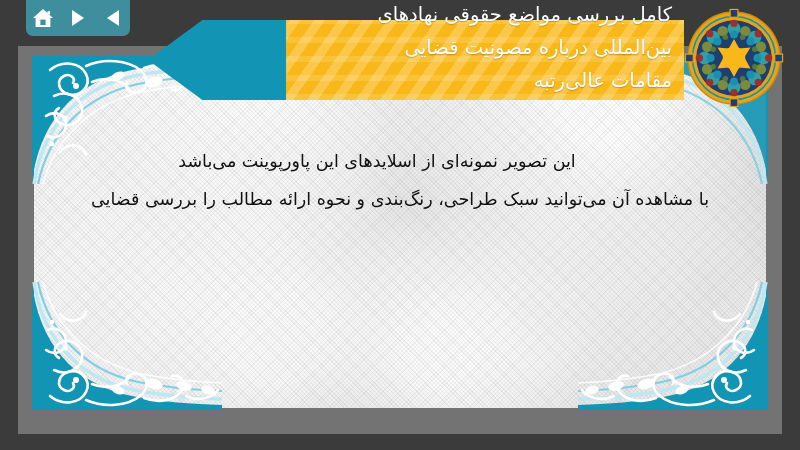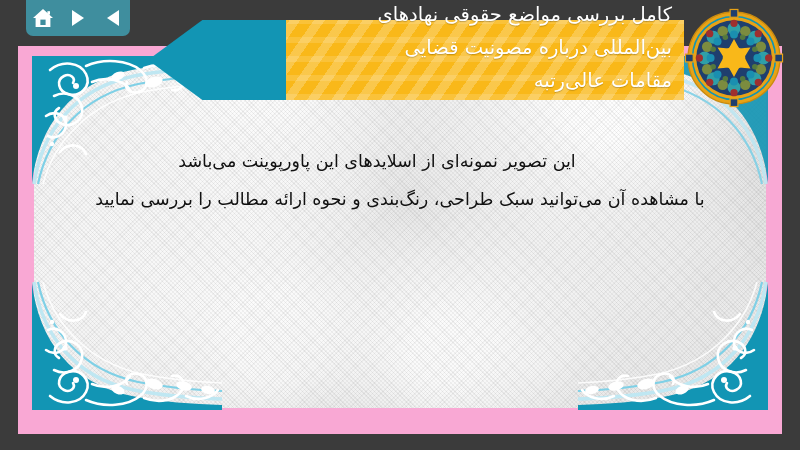--- a/index.html
+++ b/index.html
@@ -21,21 +21,21 @@
     overflow: hidden;
   }
 
   
   #slide-frame {
     position: absolute;
     left: 18px;
     top: 46px;
     width: 764px;
     height: 388px;
-    background: #f9a8d4;
+    background: #737373;
     overflow: hidden;
   }
 
   
   #slide-canvas {
     position: absolute;
     left: 16px;
     top: 12px;
     right: 16px;
     bottom: 26px;
@@ -264,21 +264,21 @@
     </svg>
 
     <svg class="ornament orn-tr" viewBox="0 0 190 130">
       <path d="M0 128 C 6 70, 40 26, 100 14 C 130 8, 160 6, 190 5 L190 0 L0 0 Z" fill="#1295b4"></path>
       <path d="M2 128 C 10 74, 44 32, 102 20 C 132 14, 162 12, 190 11" stroke="#bfe7f2" stroke-width="3.4" fill="none"></path>
       <path d="M6 128 C 16 80, 50 40, 106 28 C 136 22, 164 20, 190 19" stroke="#7fd0e6" stroke-width="2.2" fill="none"></path>
     </svg>
 
     <div id="body-text">
       <div class="body-line">این تصویر نمونه‌ای از اسلایدهای این پاورپوینت می‌باشد</div>
-      <div class="body-line">با مشاهده آن می‌توانید سبک طراحی، رنگ‌بندی و نحوه ارائه مطالب را بررسی نمایید</div>
+      <div class="body-line">با مشاهده آن می‌توانید سبک طراحی، رنگ‌بندی و نحوه ارائه مطالب را بررسی قضایی</div>
     </div>
 
   </div>
 
   <div id="top-bar"></div>
 
   <div id="nav-buttons">
     <button class="nav-btn" aria-label="previous">
       <svg width="16" height="18" viewBox="0 0 16 18">
         <polygon points="14,1 14,17 2,9" fill="#ffffff"></polygon>

